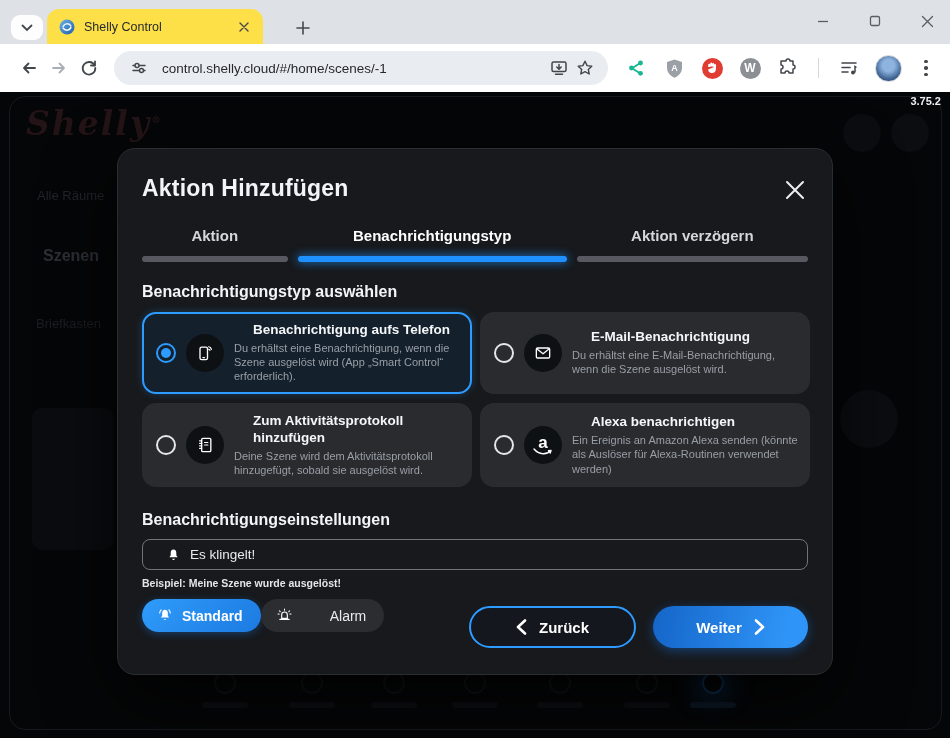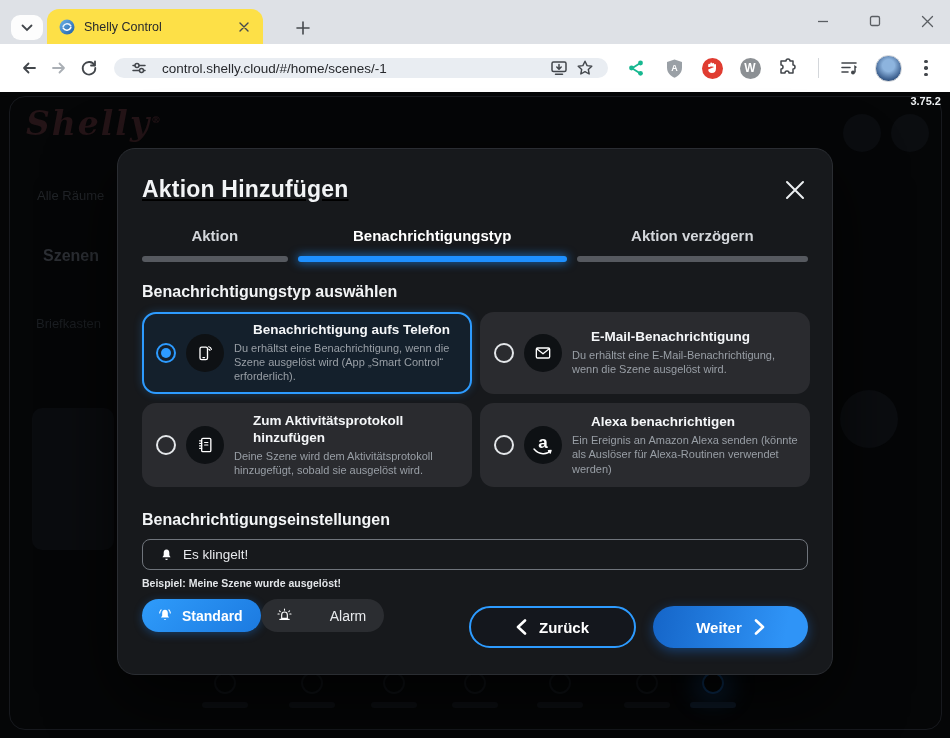--- a/index.html
+++ b/index.html
@@ -13,21 +13,21 @@
   .tab { position:absolute; left:47px; top:9px; width:216px; height:35px; background:#fde047; border-radius:12px 12px 0 0; display:flex; align-items:center; padding:0 10px 0 12px; }
   .tab-title { font-size:12.5px; color:#27292d; flex:1; margin-left:9px; white-space:nowrap; overflow:hidden; }
   .tab-close { width:18px; height:18px; border-radius:50%; display:flex; align-items:center; justify-content:center; }
   .newtab-btn { position:absolute; left:293px; top:18px; width:20px; height:20px; display:flex; align-items:center; justify-content:center; }
   .win-controls { position:absolute; right:14px; top:12px; display:flex; gap:34px; align-items:center; }
   .win-btn { width:18px; height:18px; display:flex; align-items:center; justify-content:center; }
 
   .toolbar { position:absolute; left:0; top:44px; right:0; height:48px; background:#ffffff; display:flex; align-items:center; }
   .nav-btn { width:30px; height:30px; display:flex; align-items:center; justify-content:center; border-radius:50%; }
   .nav-btn.back { margin-left:14px; }
-  .omnibox { margin-left:10px; width:494px; height:20px; background:#e9edf2; border-radius:17px; display:flex; align-items:center; padding:0 10px 0 12px; }
+  .omnibox { margin-left:10px; width:494px; height:34px; background:#e9edf2; border-radius:17px; display:flex; align-items:center; padding:0 10px 0 12px; }
   .omnibox .url { flex:1; font-size:13.5px; color:#27292d; margin-left:10px; white-space:nowrap; overflow:hidden; }
   .omni-ic { width:26px; height:26px; display:flex; align-items:center; justify-content:center; border-radius:50%; }
   .ext-row { display:flex; align-items:center; margin-left:16px; gap:14px; }
   .ext-ic { width:24px; height:24px; display:flex; align-items:center; justify-content:center; position:relative; }
   .badge-circle { width:21px; height:21px; border-radius:50%; display:flex; align-items:center; justify-content:center; font-weight:bold; color:#fff; }
   .adblock { background:#e03c31; }
   .wapp { background:#8c9094; font-size:12px; }
   .tb-sep { width:1px; height:20px; background:#d4d7db; margin:0 4px; }
   .avatar { width:27px; height:27px; border-radius:50%; background:radial-gradient(circle at 50% 38%, #8db4de 0 30%, #3c5f8e 70%, #1d3354 100%); border:1.5px solid #cfd3d8; }
   .kebab { display:flex; flex-direction:column; gap:3px; align-items:center; width:20px; }
@@ -47,21 +47,21 @@
   .bg-card { position:absolute; left:32px; top:316px; width:82px; height:142px; border-radius:10px; background:#0a0c0f; }
   .bottom-nav { position:absolute; left:0; right:0; bottom:14px; height:52px; }
   .bn-item { position:absolute; width:60px; display:flex; flex-direction:column; align-items:center; gap:8px; }
   .bn-ic { width:22px; height:22px; border-radius:50%; border:2px solid #0f1216; }
   .bn-label { width:46px; height:6px; border-radius:3px; background:#0d0f13; }
   .bn-item.active .bn-ic { border-color:#0c2f55; background:radial-gradient(circle, #0d477f 0%, #072档 0%, rgba(13,71,127,.8) 0%, rgba(10,40,80,.25) 70%); box-shadow:0 0 22px 10px rgba(20,90,170,.25); }
   .bn-item.active .bn-label { background:#0d1825; }
 
   
   .modal { position:absolute; left:117px; top:56px; width:716px; height:527px; background:#17191c; border:1px solid #2a2d32; border-radius:18px; box-shadow:0 24px 70px rgba(0,0,0,.75); padding:26px 24px; }
-  .modal-head { display:flex; align-items:center; justify-content:space-between;text-decoration:underline; }
+  .modal-head { display:flex; align-items:flex-start; justify-content:space-between; }
   .modal-title { font-size:23px; font-weight:bold; color:#f2f4f6; letter-spacing:.2px; }
   .modal-close { width:26px; height:26px; display:flex; align-items:center; justify-content:center; margin-top:2px; }
 
   .steps { display:flex; gap:10px; margin-top:24px; }
   .step { display:flex; flex-direction:column; align-items:center; }
   .step .s-label { font-size:15px; font-weight:bold; color:#d3d6da; }
   .step.active .s-label { color:#ffffff; }
   .step .s-bar { margin-top:12px; height:6px; width:100%; border-radius:3px; background:#56595f; }
   .step.active .s-bar { background:#1e90ff; box-shadow:0 0 10px 1px rgba(30,144,255,.65); }
   .step.s1 { width:146px; } .step.s2 { width:270px; } .step.s3 { width:232px; }
@@ -74,21 +74,21 @@
   .radio { width:20px; height:20px; border-radius:50%; border:2px solid #e4e7ea; flex:none; }
   .card.selected .radio { border-color:#2d9bff; display:flex; align-items:center; justify-content:center; }
   .radio-dot { width:10px; height:10px; border-radius:50%; background:#2d9bff; }
   .card-ic { width:38px; height:38px; border-radius:50%; background:#0e1114; flex:none; display:flex; align-items:center; justify-content:center; position:relative; }
   .card-txt { flex:1; min-width:0; }
   .card-title { font-size:13.5px; font-weight:bold; color:#f4f6f8; line-height:1.25;margin-left:19px; }
   .card-desc { font-size:11px; color:#999fa6; line-height:1.3; margin-top:2px; }
   .alexa-a { font-family:"Liberation Sans",sans-serif; font-weight:bold; font-size:17px; color:#fff; line-height:1; position:relative; top:-2px; }
   .alexa-smile { position:absolute; bottom:8px; left:9px; }
 
-  .notif-input { margin-top:10px; height:31px; border:1px solid #6f747b; border-radius:8px; display:flex; align-items:center; padding:0 16px; gap:9px; background:transparent; }
+  .notif-input { margin-top:10px; height:31px; border:1px solid #6f747b; border-radius:8px; display:flex; align-items:center; padding:0 23px; gap:9px; background:transparent; }
   .notif-input .val { font-size:13.5px; color:#e8eaed; }
   .helper { margin-top:7px; font-size:10.5px; font-weight:bold; color:#e3e6e9; }
 
   .pills { display:flex; margin-top:10px; }
   .pill { height:33px; border-radius:17px; display:flex; align-items:center; gap:8px; padding:0 18px 0 14px; }
   .pill.primary { background:linear-gradient(135deg,#2f9cfb,#1c7ae0); box-shadow:0 2px 8px rgba(30,130,240,.35); }
   .pill.primary .p-label { color:#fff; font-weight:bold; font-size:14px; }
   .pill.dark { background:#2b2d31; }
   .pill.dark .p-label { color:#e8eaed; font-size:14px;margin-left:28px; }
 

